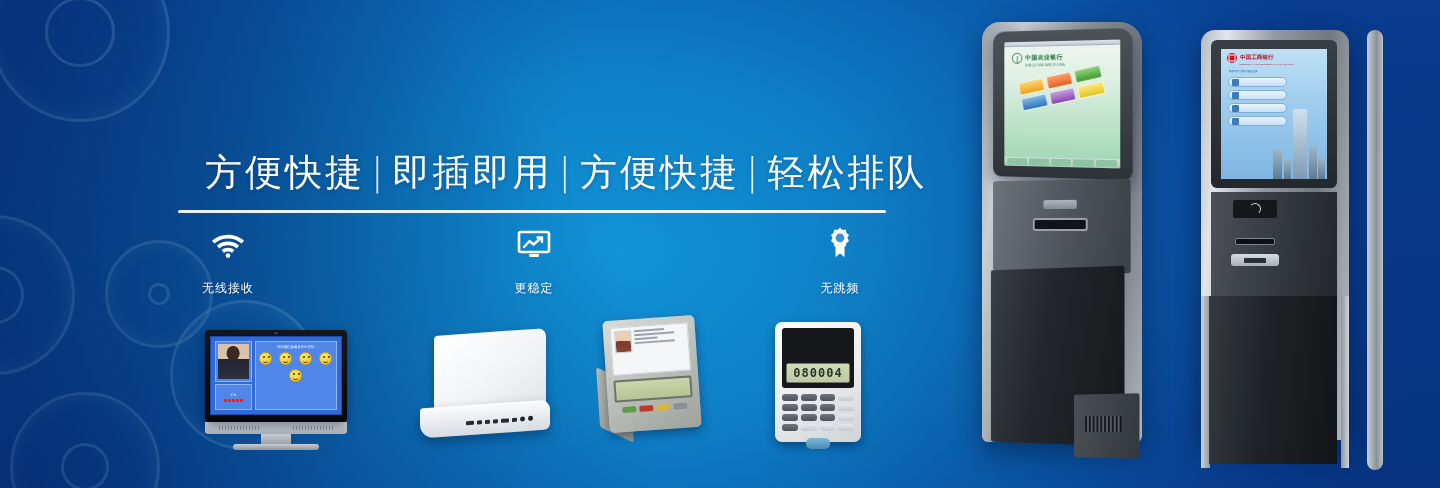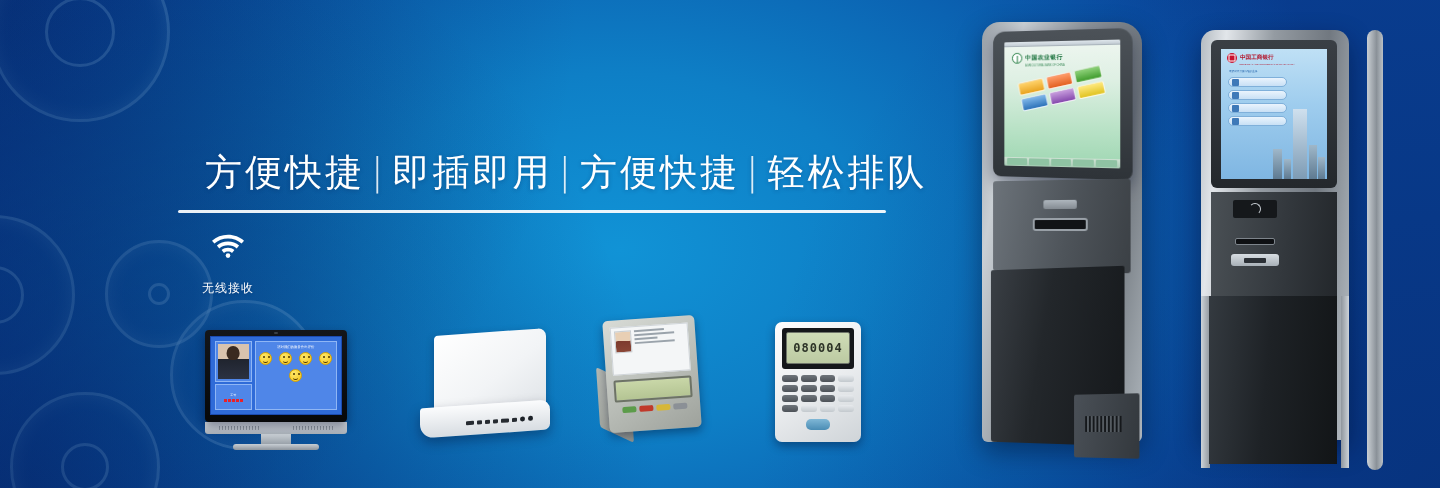--- a/index.html
+++ b/index.html
@@ -166,23 +166,23 @@
   
   .keypad{position:absolute; left:775px; top:12px; width:86px; height:120px;}
   .kp-body{
     width:86px;height:120px;
     background:linear-gradient(150deg,#fdfdfd,#eceef0 50%,#cfd4d8);
     border-radius:7px; box-shadow:0 4px 10px rgba(0,10,40,.4);
     padding:6px 7px;
   }
   .kp-lcdwrap{background:#15171a;border-radius:3px;padding:4px 4px 5px 4px;}
   .kp-lcd{
-    height:32px;background:linear-gradient(#cfdcb7,#bccaa2);
+    height:20px;background:linear-gradient(#cfdcb7,#bccaa2);
     border:1px solid #6f756a;border-radius:2px;
-    display:flex;align-items:center;justify-content:center;
+    display:flex;align-items:center;justify-content:center;margin-top:31px;
   }
   .kp-digits{
     font-family:"DejaVu Sans Mono","Liberation Mono",monospace;
     font-size:12px;color:#2d3327;letter-spacing:1px;font-weight:bold;
   }
   .kp-grid{margin-top:6px;display:grid;grid-template-columns:repeat(4,1fr);gap:3px;}
   .kp-grid i{display:block;height:7px;border-radius:3px;background:linear-gradient(#6f757b,#4d5258);}
   .kp-grid i.light{background:linear-gradient(#e7eaed,#c3c9ce);}
   .kp-enter{margin:7px auto 0;width:24px;height:11px;border-radius:5px;background:linear-gradient(#7fb7d6,#4a8cb4);}
 
@@ -349,21 +349,42 @@
           <circle cx="17" cy="23.6" r="2.3" fill="#fff"></circle>
         </svg>
       </div>
       <div class="lbl">无线接收</div>
     </div>
 
 
 
 
 
-
+    <div class="feature">
+      <div class="ico">
+        <svg width="34" height="28" viewBox="0 0 34 28">
+          <rect x="2" y="2" width="30" height="20" rx="2" fill="none" stroke="#fff" stroke-width="2.6"></rect>
+          <path d="M7 17l5.5-6 4 3.5L24 8" fill="none" stroke="#fff" stroke-width="2.4" stroke-linecap="round" stroke-linejoin="round"></path>
+          <path d="M20.5 7.5H25v4.4" fill="none" stroke="#fff" stroke-width="2.4" stroke-linecap="round" stroke-linejoin="round"></path>
+          <rect x="12" y="24" width="10" height="3" rx="1.2" fill="#fff"></rect>
+        </svg>
+      </div>
+      <div class="lbl">更稳定</div>
+    </div>
+
+    <div class="feature">
+      <div class="ico">
+        <svg width="28" height="32" viewBox="0 0 28 32">
+          <path d="M14 1.5 16.4 4l3.3-.6.6 3.3L23 9l-1.6 3 1.6 3-2.7 2.3-.6 3.3-3.3-.6L14 22.5 11.6 20l-3.3.6-.6-3.3L5 15l1.6-3L5 9l2.7-2.3.6-3.3 3.3.6z" fill="#fff"></path>
+          <circle cx="14" cy="12" r="4.4" fill="#3b93d2"></circle>
+          <path d="M9.5 20v11l4.5-3.4L18.5 31V20z" fill="#fff"></path>
+        </svg>
+      </div>
+      <div class="lbl">无跳频</div>
+    </div>
 
   </div>
 
   <div class="products">
 
     <div class="monitor">
       <div class="mon-bezel">
         <div class="mon-cam"></div>
         <div class="mon-screen">
           <div class="mon-left">

